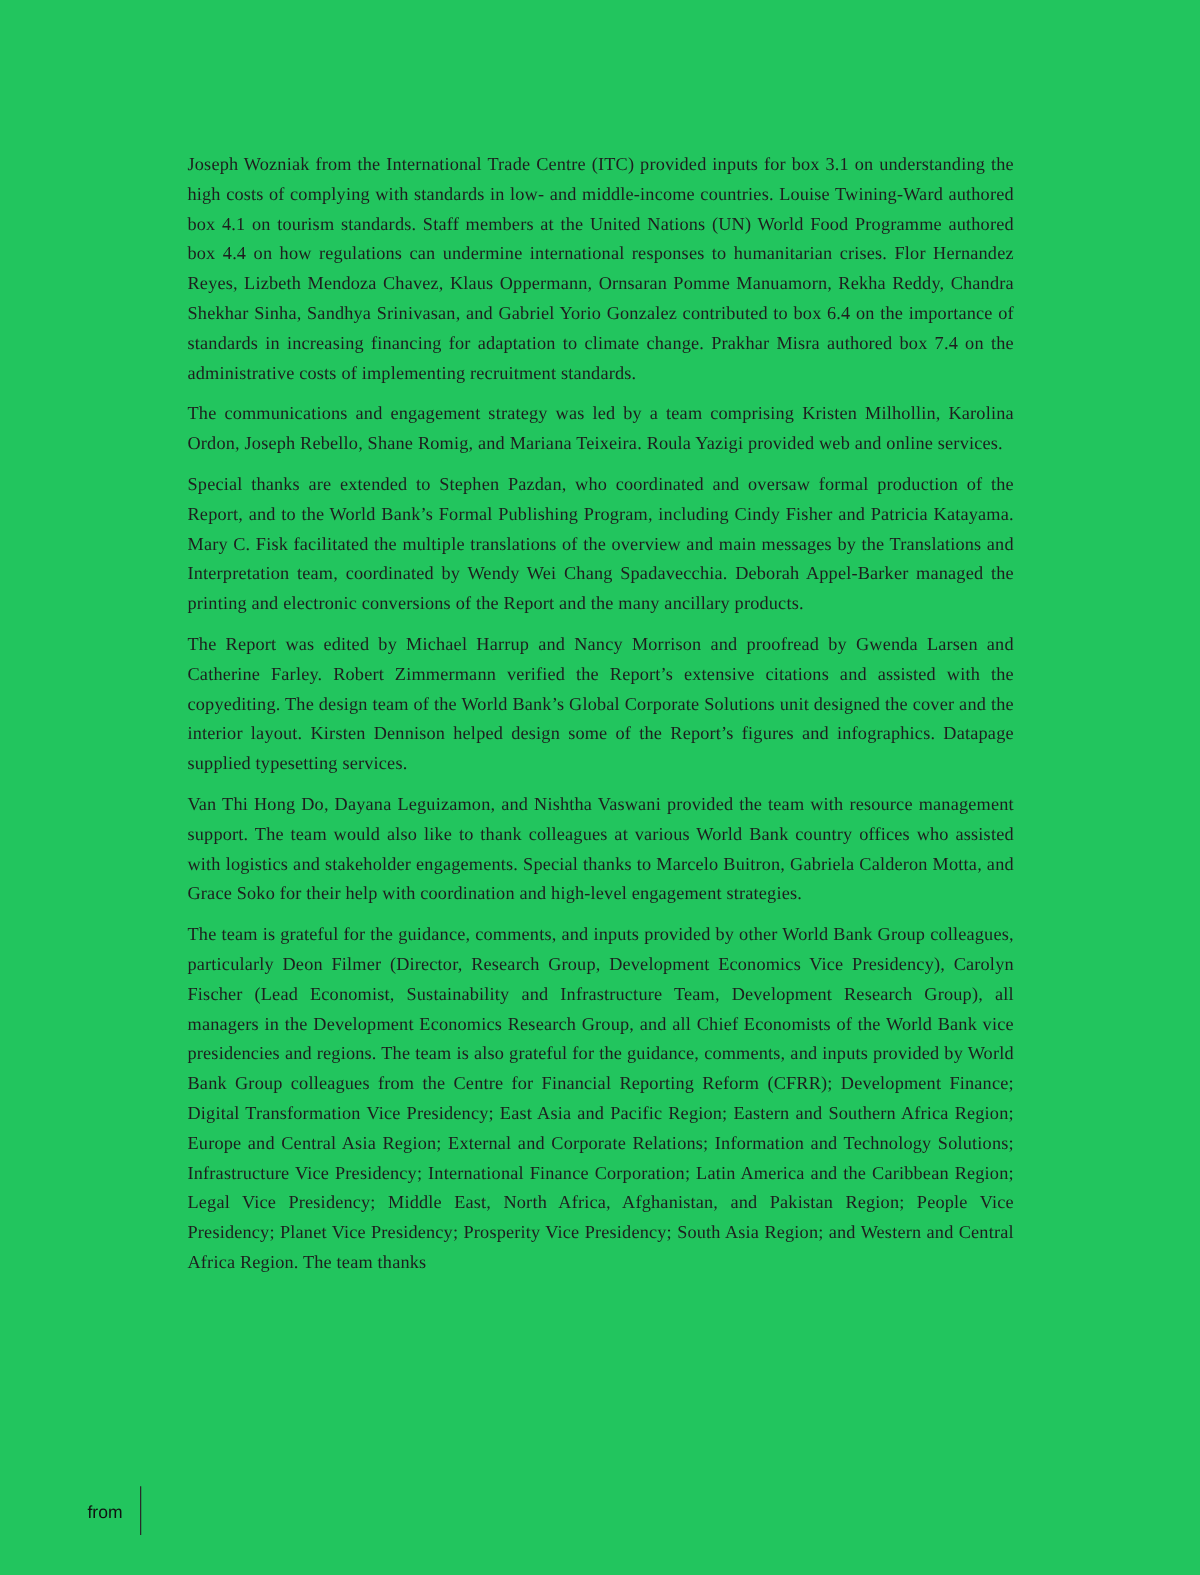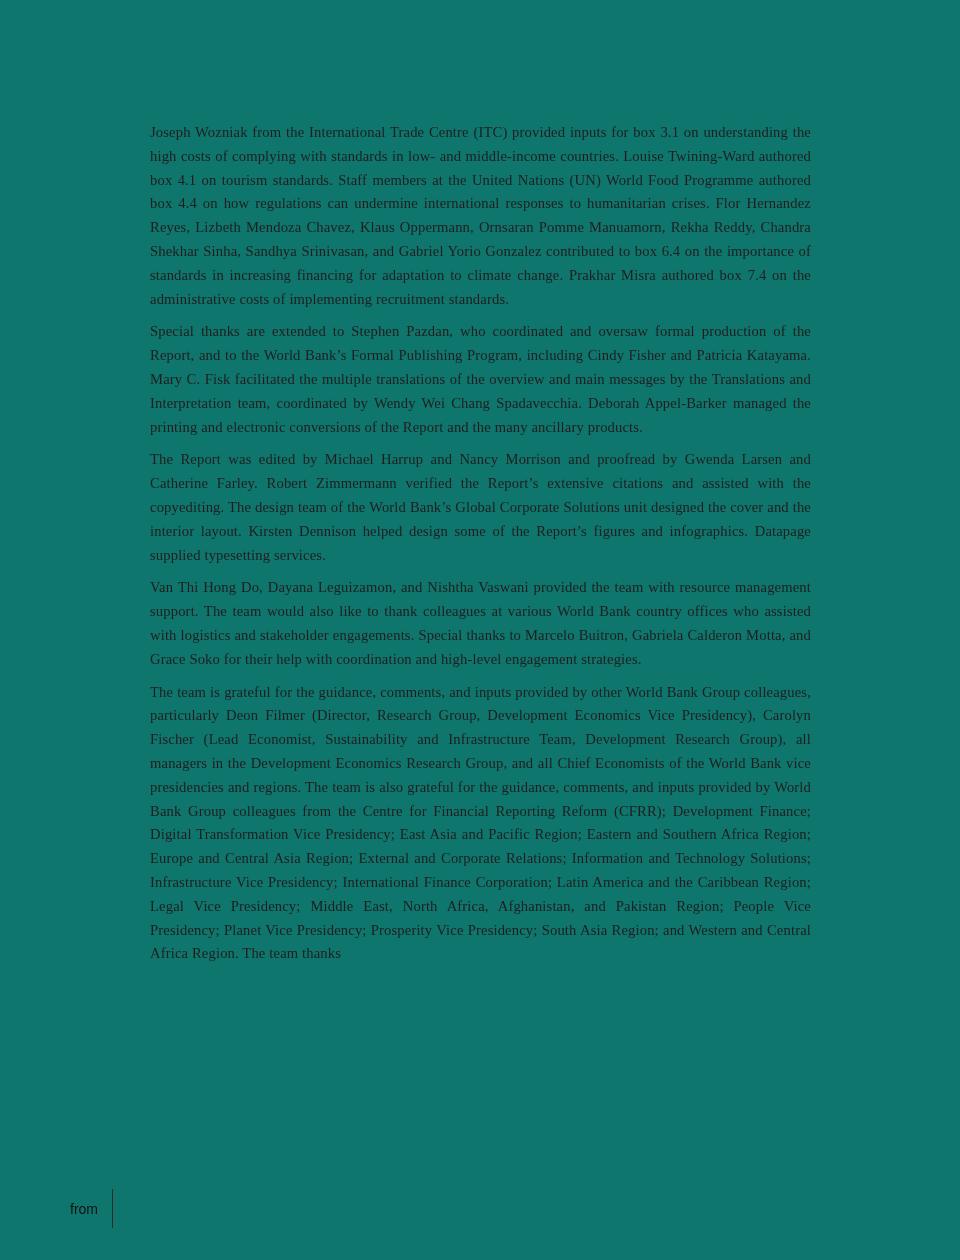--- a/index.html
+++ b/index.html
@@ -9,21 +9,21 @@
   }
   body {
     width: 960px;
     height: 1260px;
     position: relative;
     overflow: hidden;
   }
   .page {
     position: absolute;
     inset: 0;
-    background: #0f766e;
+    background: #22c55e;
   }
   .text-block {
     position: absolute;
     left: 150px;
     top: 121px;
     width: 661px;
   }
   .text-block p {
     margin: 0 0 9px 0;
     font-family: "Liberation Serif", serif;
@@ -58,20 +58,21 @@
     color: #111111;
   }
 </style>
 </head>
 <body>
 
 <div class="page">
 
   <div class="text-block">
     <p>Joseph Wozniak from the International Trade Centre (ITC) provided inputs for box 3.1 on understanding the high costs of complying with standards in low- and middle-income countries. Louise Twining-Ward authored box 4.1 on tourism standards. Staff members at the United Nations (UN) World Food Programme authored box 4.4 on how regulations can undermine international responses to humanitarian crises. Flor Hernandez Reyes, Lizbeth Mendoza Chavez, Klaus Oppermann, Ornsaran Pomme Manuamorn, Rekha Reddy, Chandra Shekhar Sinha, Sandhya Srinivasan, and Gabriel Yorio Gonzalez contributed to box 6.4 on the importance of standards in increasing financing for adaptation to climate change. Prakhar Misra authored box 7.4 on the administrative costs of implementing recruitment standards.</p>
+    <p>The communications and engagement strategy was led by a team comprising Kristen Milhollin, Karolina Ordon, Joseph Rebello, Shane Romig, and Mariana Teixeira. Roula Yazigi provided web and online services.</p>
     <p>Special thanks are extended to Stephen Pazdan, who coordinated and oversaw formal production of the Report, and to the World Bank’s Formal Publishing Program, including Cindy Fisher and Patricia Katayama. Mary C. Fisk facilitated the multiple translations of the overview and main messages by the Translations and Interpretation team, coordinated by Wendy Wei Chang Spadavecchia. Deborah Appel-Barker managed the printing and electronic conversions of the Report and the many ancillary products.</p>
     <p>The Report was edited by Michael Harrup and Nancy Morrison and proofread by Gwenda Larsen and Catherine Farley. Robert Zimmermann verified the Report’s extensive citations and assisted with the copyediting. The design team of the World Bank’s Global Corporate Solutions unit designed the cover and the interior layout. Kirsten Dennison helped design some of the Report’s figures and infographics. Datapage supplied typesetting services.</p>
     <p>Van Thi Hong Do, Dayana Leguizamon, and Nishtha Vaswani provided the team with resource management support. The team would also like to thank colleagues at various World Bank country offices who assisted with logistics and stakeholder engagements. Special thanks to Marcelo Buitron, Gabriela Calderon Motta, and Grace Soko for their help with coordination and high-level engagement strategies.</p>
     <p>The team is grateful for the guidance, comments, and inputs provided by other World Bank Group colleagues, particularly Deon Filmer (Director, Research Group, Development Economics Vice Presidency), Carolyn Fischer (Lead Economist, Sustainability and Infrastructure Team, Development Research Group), all managers in the Development Economics Research Group, and all Chief Economists of the World Bank vice presidencies and regions. The team is also grateful for the guidance, comments, and inputs provided by World Bank Group colleagues from the Centre for Financial Reporting Reform (CFRR); Development Finance; Digital Transformation Vice Presidency; East Asia and Pacific Region; Eastern and Southern Africa Region; Europe and Central Asia Region; External and Corporate Relations; Information and Technology Solutions; Infrastructure Vice Presidency; International Finance Corporation; Latin America and the Caribbean Region; Legal Vice Presidency; Middle East, North Africa, Afghanistan, and Pakistan Region; People Vice Presidency; Planet Vice Presidency; Prosperity Vice Presidency; South Asia Region; and Western and Central Africa Region. The team thanks</p>
   </div>
 
   <div class="footer-left">from</div>
   <div class="footer-divider"></div>
   <div class="footer-right">World Development Report 2025</div>
 

